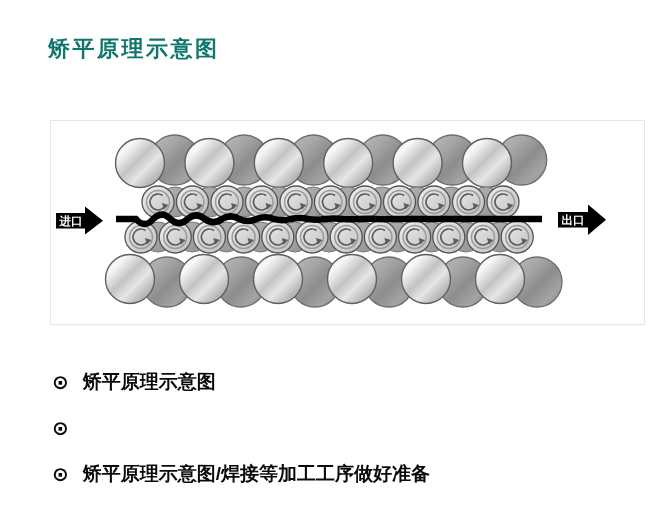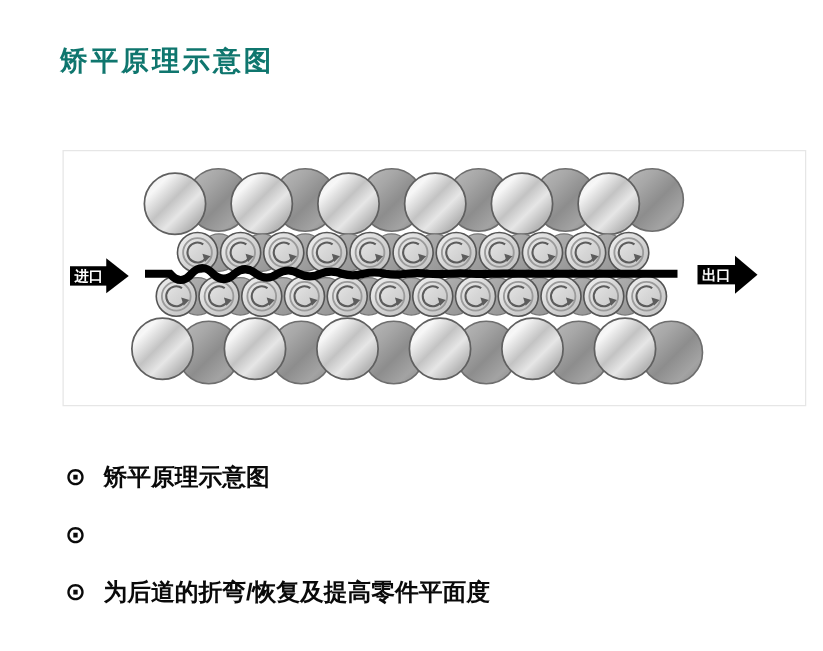--- a/index.html
+++ b/index.html
@@ -224,15 +224,15 @@
 <div class="bullets">
     <div class="bullet-row">
       <span class="bullet-marker">⊙</span>
       <span>矫平原理示意图</span>
     </div>
     <div class="bullet-row">
       <span class="bullet-marker">⊙</span>
     </div>
     <div class="bullet-row">
       <span class="bullet-marker">⊙</span>
-      <span>为后道的折弯/恢复及提高零件平面度</span>
+      <span>矫平原理示意图/焊接等加工工序做好准备</span>
     </div>
   </div>
 
 </body></html>

